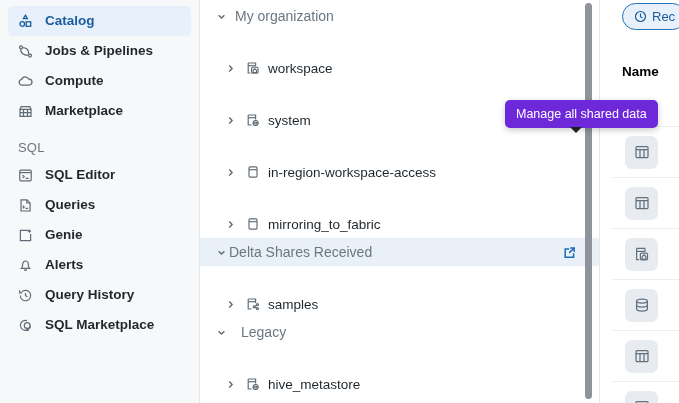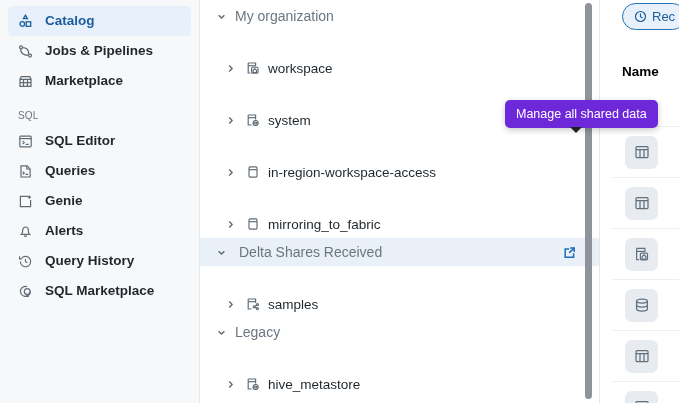--- a/index.html
+++ b/index.html
@@ -56,21 +56,21 @@
     width: 17px;
     height: 17px;
     flex: 0 0 17px;
     display: flex;
     align-items: center;
     justify-content: center;
   }
   .nav-item .ico svg { display: block; }
   .nav-label { white-space: nowrap; line-height: 1; }
   .sql-header {
-    font-size: 10px;
+    font-size: 13px;
     color: #6b7680;
     padding: 14px 0 5px 10px;
     letter-spacing: .2px;
   }
 
   
   .tree-panel {
     position: relative;
     width: 400px;
     flex: 0 0 400px;
@@ -273,20 +273,28 @@
         <svg width="17" height="17" viewBox="0 0 17 17" fill="none" stroke="#5f6b75" stroke-width="1.25">
           <circle cx="4" cy="4.3" r="1.5"></circle>
           <circle cx="13" cy="12.5" r="1.5"></circle>
           <path d="M5.4 4.7 C10.5 4.7 11.8 7.2 11.8 11.2"></path>
           <path d="M3.6 6 C3.6 10.5 6.4 12.3 11.4 12.4"></path>
         </svg>
       </span>
       <span class="nav-label">Jobs &amp; Pipelines</span>
     </div>
 
+    <div class="nav-item">
+      <span class="ico">
+        <svg width="17" height="17" viewBox="0 0 17 17" fill="none" stroke="#5f6b75" stroke-width="1.25">
+          <path d="M4.3 12 A2.8 2.8 0 0 1 4.6 6.5 A3.7 3.7 0 0 1 11.6 6.1 A2.9 2.9 0 0 1 12.4 12 Z"></path>
+        </svg>
+      </span>
+      <span class="nav-label">Compute</span>
+    </div>
 
     <div class="nav-item">
       <span class="ico">
         <svg width="17" height="17" viewBox="0 0 17 17" fill="none" stroke="#5f6b75" stroke-width="1.25">
           <path d="M3 6.4 L4.2 3.6 H12.8 L14 6.4"></path>
           <path d="M3 6.4 h11 v7 H3 z"></path>
           <path d="M6.5 6.4 v7 M10.5 6.4 v7 M3 9.6 h11"></path>
         </svg>
       </span>
       <span class="nav-label">Marketplace</span>
@@ -435,21 +443,21 @@
       </span>
       <span>mirroring_to_fabric</span>
     </div>
 
     <div class="tree-row group hovered indent-0">
       <span class="caret">
         <svg width="11" height="11" viewBox="0 0 11 11" fill="none" stroke="#5f6b75" stroke-width="1.4">
             <path d="M2.6 4.2 L5.5 7.1 L8.4 4.2"></path>
           </svg>
       </span>
-      <span style="margin-left:10px;">Delta Shares Received</span>
+      <span style="margin-left:0;">Delta Shares Received</span>
       <span class="ext-link">
         <svg width="15" height="15" viewBox="0 0 15 15" fill="none" stroke="#1f6bb8" stroke-width="1.5">
           <path d="M11.6 8.3 v4 h-8.4 v-8.4 h4"></path>
           <path d="M8.2 2.9 h4 v4"></path>
           <path d="M12.1 3 L7.2 7.9"></path>
         </svg>
       </span>
     </div>
 
     <div class="tree-row node indent-1">
@@ -470,21 +478,21 @@
       </span>
       <span>samples</span>
     </div>
 
     <div class="tree-row group indent-0">
       <span class="caret">
         <svg width="11" height="11" viewBox="0 0 11 11" fill="none" stroke="#5f6b75" stroke-width="1.4">
             <path d="M2.6 4.2 L5.5 7.1 L8.4 4.2"></path>
           </svg>
       </span>
-      <span style="margin-left:6px;">Legacy</span>
+      <span style="margin-left:12px;">Legacy</span>
     </div>
 
     <div class="tree-row node indent-1">
       <span class="caret">
         <svg width="11" height="11" viewBox="0 0 11 11" fill="none" stroke="#5f6b75" stroke-width="1.4">
             <path d="M4.2 2.6 L7.1 5.5 L4.2 8.4"></path>
           </svg>
       </span>
       <span class="node-ico" style="margin-left:6px;">
         <svg width="16" height="16" viewBox="0 0 16 16" fill="none" stroke="#5f6b75" stroke-width="1.15">

